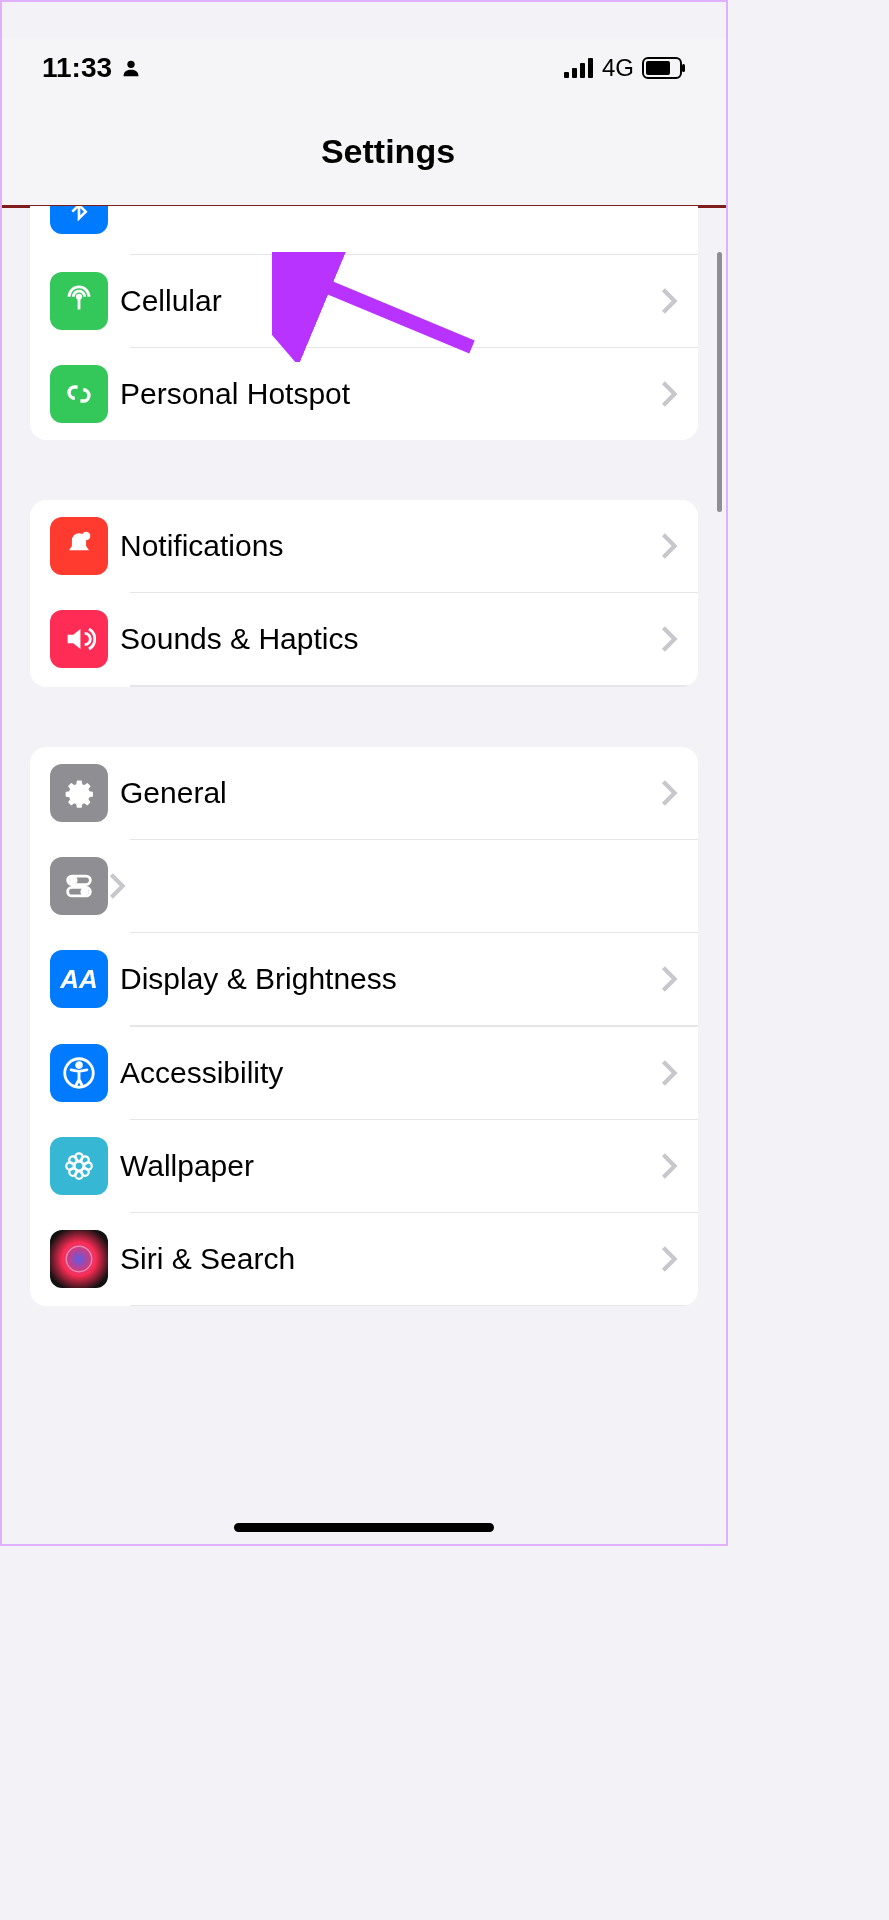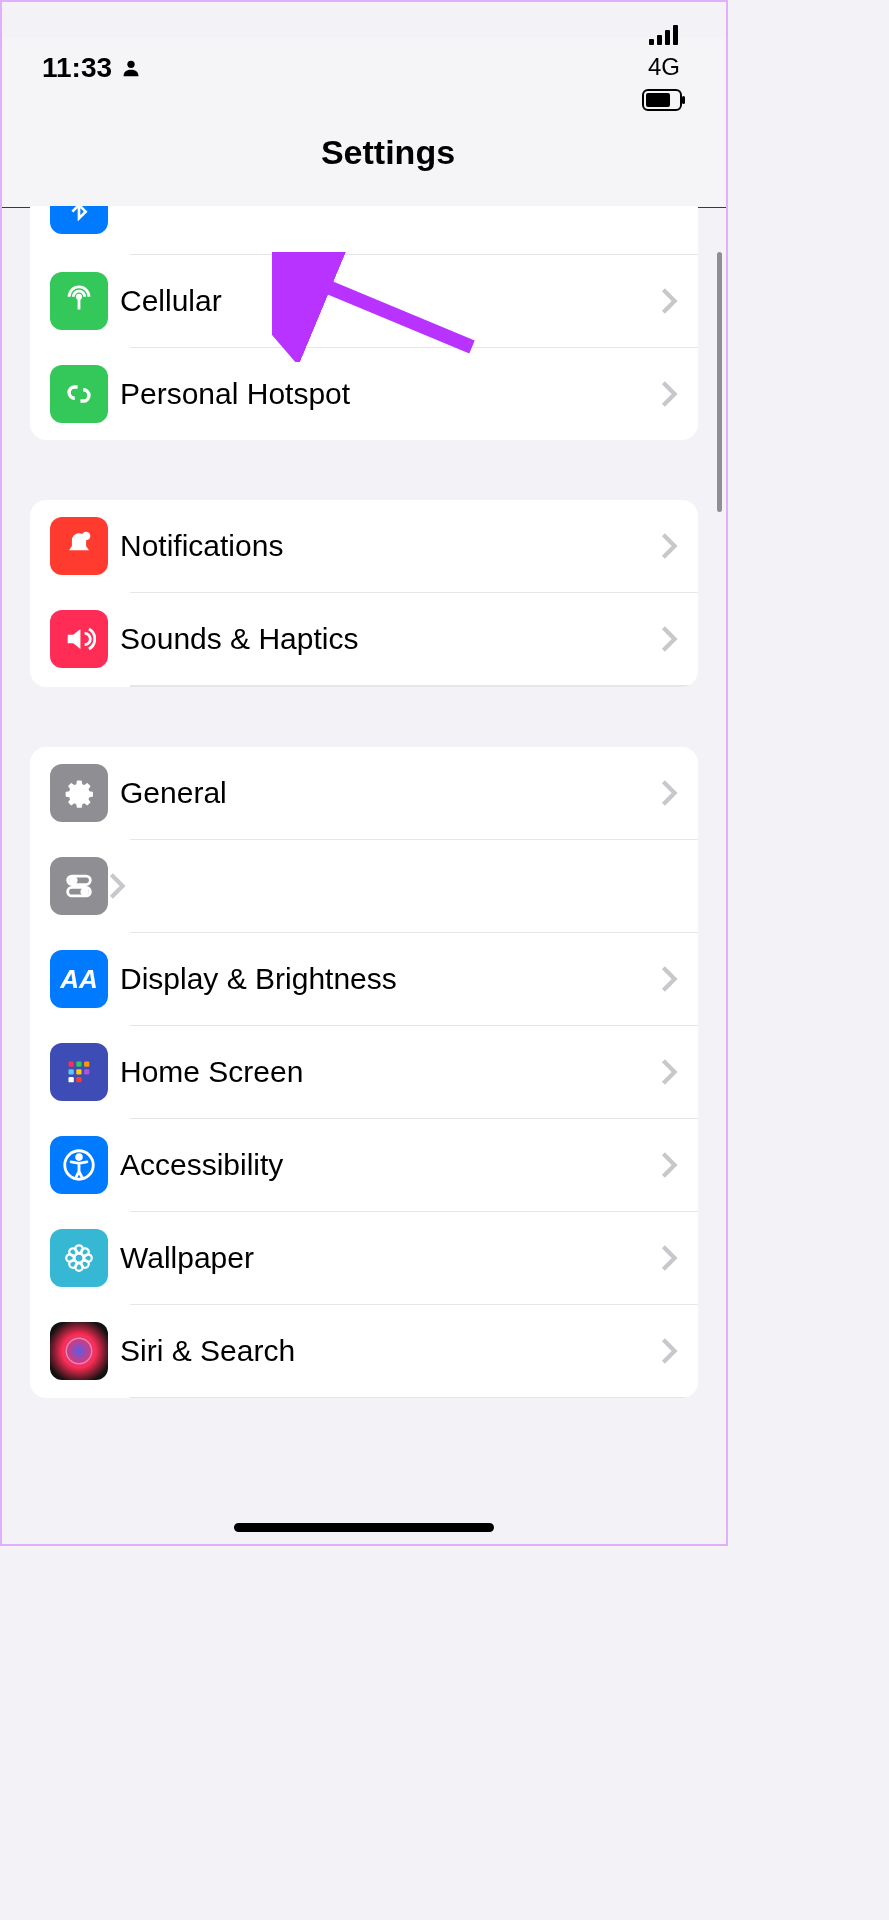--- a/index.html
+++ b/index.html
@@ -16,28 +16,28 @@
   height: 60px;
   display: flex;
   justify-content: space-between;
   align-items: center;
   padding: 0 40px;
   background: #f5f5f7;
   margin-top: 36px;
 }
 .status-left { display: flex; align-items: center; gap: 8px; }
 .time { font-size: 28px; font-weight: 700; color: #000; }
-.status-right { display: flex; align-items: center; gap: 8px; flex-direction: column; }
+.status-right { display: flex; align-items: center; gap: 8px; }
 .header {
   height: 110px;
   display: flex;
   align-items: center;
   justify-content: center;
   background: #f5f5f7;
-  border-bottom: 1px solid #7f1d1d;
+  border-bottom: 3px solid #7f1d1d;
   padding-left: 48px;
 }
 .header h1 { font-size: 34px; font-weight: 700; color: #000; }
 .content { padding: 0; }
 .group {
   background: #fff;
   margin: 0 28px 60px 28px;
   border-radius: 16px;
   overflow: hidden;
 }
@@ -245,38 +245,20 @@
     <div class="row">
       <div class="row-icon" style="background:#007aff">
         <span style="color:#fff;font-size:26px;font-weight:700;font-style:italic;">AA</span>
       </div>
       <span class="row-label">Display &amp; Brightness</span>
       <svg class="chevron" width="18" height="28" viewBox="0 0 12 20" fill="none" stroke="#c7c7cc" stroke-width="3">
           <path d="M2 2l8 8-8 8"></path>
         </svg>
     </div>
     <div class="divider"></div>
-    <div class="row">
-      <div class="row-icon" style="background:#3d4db5">
-        <svg width="36" height="36" viewBox="0 0 24 24">
-            <rect x="5" y="5" width="3.5" height="3.5" rx="0.8" fill="#ff2d55"></rect>
-            <rect x="10.2" y="5" width="3.5" height="3.5" rx="0.8" fill="#34c759"></rect>
-            <rect x="15.4" y="5" width="3.5" height="3.5" rx="0.8" fill="#ff9500"></rect>
-            <rect x="5" y="10.2" width="3.5" height="3.5" rx="0.8" fill="#5ac8fa"></rect>
-            <rect x="10.2" y="10.2" width="3.5" height="3.5" rx="0.8" fill="#ffcc00"></rect>
-            <rect x="15.4" y="10.2" width="3.5" height="3.5" rx="0.8" fill="#af52de"></rect>
-            <rect x="5" y="15.4" width="3.5" height="3.5" rx="0.8" fill="#fff"></rect>
-            <rect x="10.2" y="15.4" width="3.5" height="3.5" rx="0.8" fill="#ff3b30"></rect>
-          </svg>
-      </div>
-      <span class="row-label">Home Screen</span>
-      <svg class="chevron" width="18" height="28" viewBox="0 0 12 20" fill="none" stroke="#c7c7cc" stroke-width="3">
-          <path d="M2 2l8 8-8 8"></path>
-        </svg>
-    </div>
     <div class="divider"></div>
     <div class="row">
       <div class="row-icon" style="background:#007aff">
         <svg width="38" height="38" viewBox="0 0 24 24" fill="none" stroke="#fff" stroke-width="1.8">
             <circle cx="12" cy="12" r="9"></circle>
             <circle cx="12" cy="7" r="1.5" fill="#fff"></circle>
             <path d="M7 10l5 1 5-1M12 11v5l-2 4M12 16l2 4" stroke-linecap="round"></path>
           </svg>
       </div>
       <span class="row-label">Accessibility</span>

